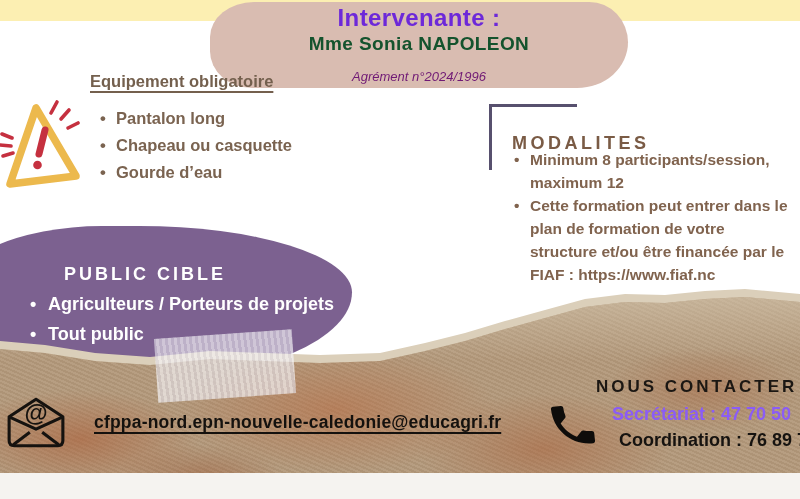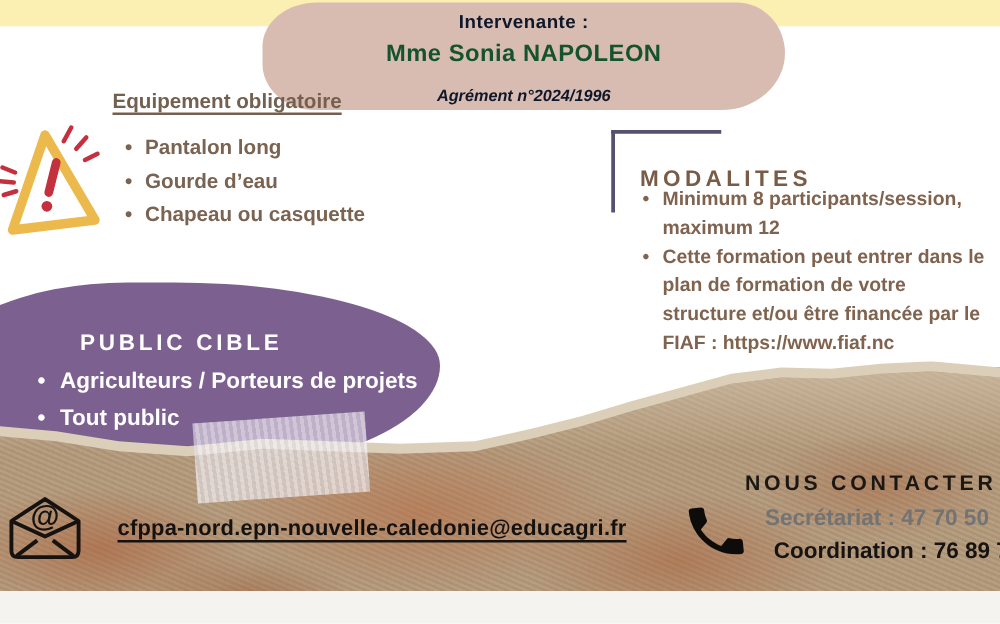--- a/index.html
+++ b/index.html
@@ -8,23 +8,23 @@
   .abs{position:absolute;}
 
   
   .band{left:0;top:0;width:800px;height:21px;background:#fcefb2;z-index:1;}
 
   
   .pink-blob{left:210px;top:2px;width:418px;height:86px;background:#d9bcb1;
              border-radius:50px 44px 58px 48px / 40px 46px 52px 42px;z-index:2;
              display:flex;flex-direction:column;align-items:center;justify-content:center;
              text-align:center;}
-  .pink-title{font-size:15px;font-weight:700;color:#0f172a;letter-spacing:.4px;line-height:26px;}
+  .pink-title{font-size:24px;font-weight:700;color:#6d28d9;letter-spacing:.4px;line-height:26px;}
   .pink-name{font-size:19px;font-weight:700;color:#14532d;letter-spacing:.4px;line-height:26px;}
-  .pink-agrement{font-size:13px;font-style:italic;font-weight:700;color:#0f172a;line-height:18px;margin-top:11px;}
+  .pink-agrement{font-size:13px;font-style:italic;font-weight:400;color:#701a75;line-height:18px;margin-top:11px;}
 
   
   .equip-title{left:90px;top:72px;font-size:16.5px;font-weight:700;color:#74604e;
                text-decoration:underline;text-underline-offset:4px;text-decoration-thickness:1.5px;z-index:2;}
   .equip-list{left:88px;top:105px;width:240px;margin:0;padding:0 0 0 28px;z-index:2;
               font-size:16.5px;color:#7a6350;font-weight:600;line-height:27px;list-style:none;}
   .equip-list li{position:relative;}
   .equip-list li::before{content:"•";position:absolute;left:-16px;}
 
   
@@ -72,21 +72,21 @@
   .tape{left:156px;top:334px;width:138px;height:64px;transform:rotate(-4deg);z-index:6;
         background:rgba(238,236,243,.55);
         background-image:repeating-linear-gradient(86deg, rgba(255,255,255,.3) 0 3px, rgba(198,194,210,.18) 3px 6px);}
 
   
   .env-icon{left:5px;top:395px;width:62px;height:56px;z-index:7;}
   .email{left:94px;top:412px;font-size:17.5px;font-weight:700;color:#14110e;z-index:7;
          text-decoration:underline;text-underline-offset:4px;text-decoration-thickness:2px;letter-spacing:.2px;}
   .contact-title{left:596px;top:377px;font-size:17px;font-weight:700;letter-spacing:3px;color:#1b1713;z-index:7;text-align:right;}
   .phone-icon{left:546px;top:398px;width:54px;height:54px;z-index:7;}
-  .line-sec{left:612px;top:404px;font-size:18px;font-weight:700;color:#737373;z-index:7;white-space:nowrap;}
+  .line-sec{left:612px;top:404px;font-size:18px;font-weight:700;color:#8b5cf6;z-index:7;white-space:nowrap;}
   .line-coord{left:619px;top:430px;font-size:18px;font-weight:700;color:#161310;z-index:7;white-space:nowrap;}
 
   
   .bottom-strip{left:0;top:473px;width:800px;height:26px;background:#f5f3f0;z-index:8;}
 </style>
 </head>
 <body>
 
 <div class="canvas">
 
@@ -94,22 +94,22 @@
 
   <div class="abs pink-blob">
     <div class="pink-title">Intervenante :</div>
     <div class="pink-name">Mme Sonia NAPOLEON</div>
     <div class="pink-agrement">Agrément n°2024/1996</div>
   </div>
 
   <div class="abs equip-title">Equipement obligatoire</div>
   <ul class="abs equip-list">
     <li>Pantalon long</li>
+    <li>Chapeau ou casquette</li>
     <li>Gourde d’eau</li>
-    <li>Chapeau ou casquette</li>
   </ul>
 
   <svg class="abs warn" viewBox="0 0 96 100">
     <path d="M36 10 L10 86 L76 78 Z" fill="none" stroke="#ecb94d" stroke-width="7.5" stroke-linejoin="round" stroke-linecap="round"></path>
     <path d="M45 32 L39 56" stroke="#c5303f" stroke-width="7" stroke-linecap="round" fill="none"></path>
     <circle cx="37.5" cy="67" r="4.3" fill="#c5303f"></circle>
     <g stroke="#c5303f" stroke-width="3.6" stroke-linecap="round">
       <path d="M2 36 L12 40"></path>
       <path d="M0 47 L11 48"></path>
       <path d="M3 58 L13 55"></path>

